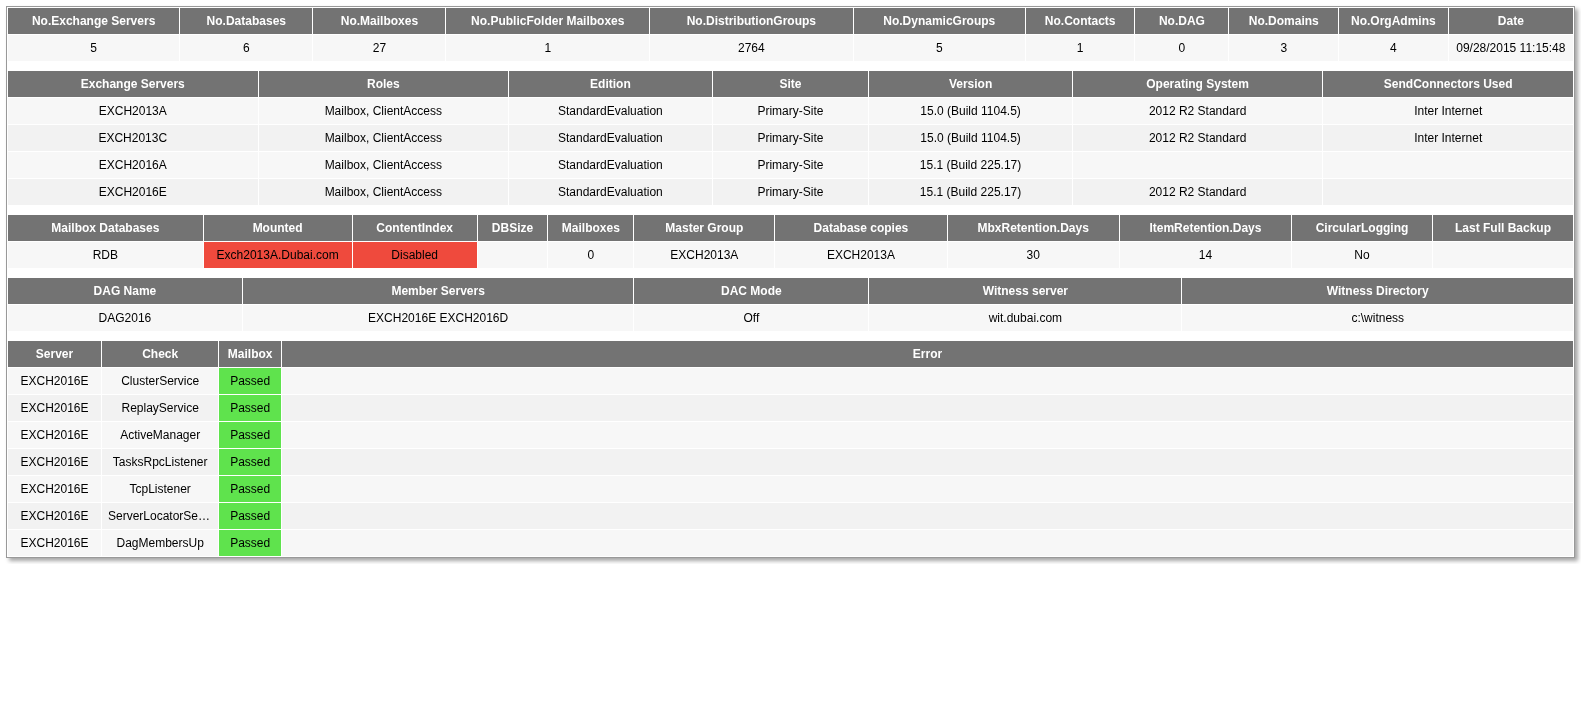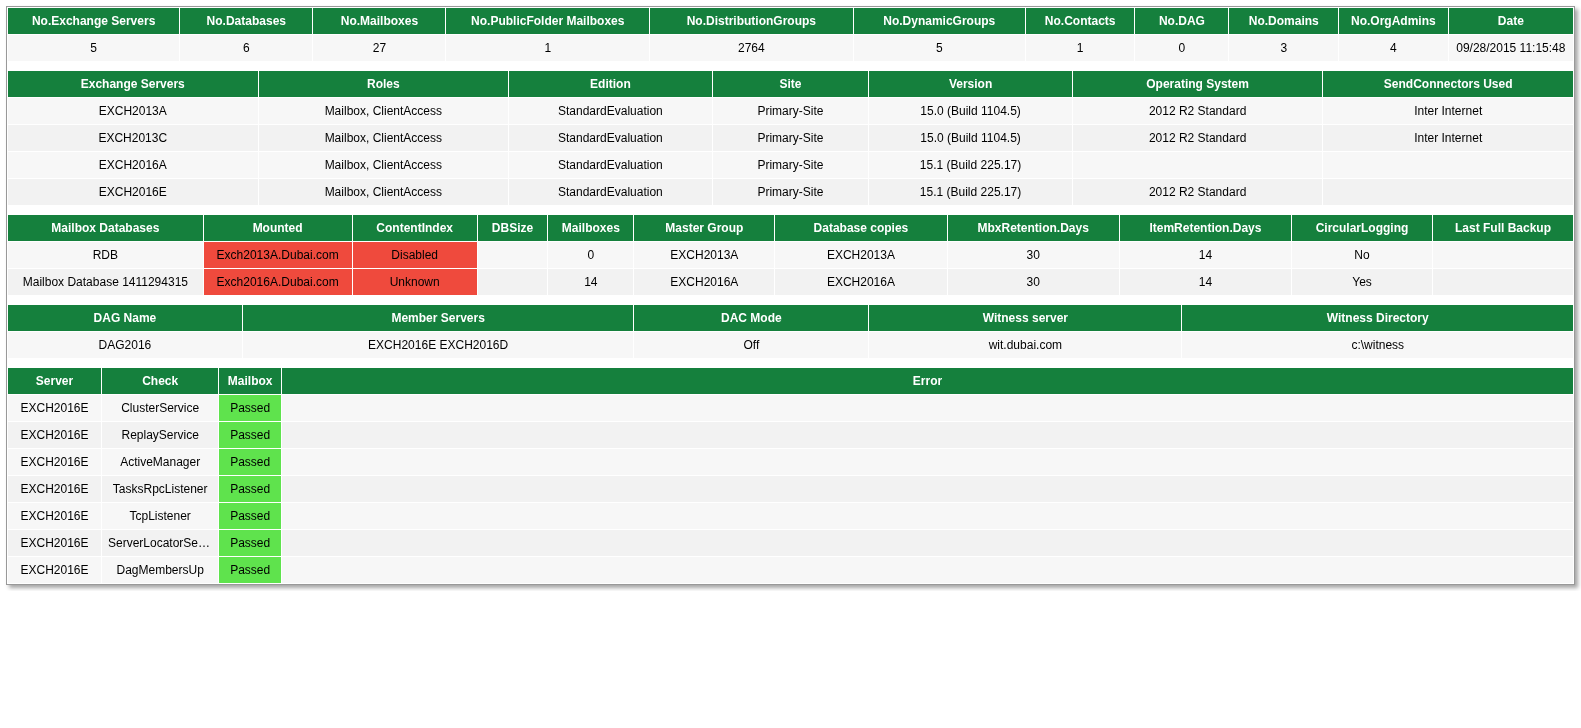--- a/index.html
+++ b/index.html
@@ -25,21 +25,21 @@
     border: 1px solid #fff;
     padding: 6px 6px;
     text-align: center;
     vertical-align: middle;
     font-size: 12px;
     overflow: hidden;
     white-space: nowrap;
     text-overflow: ellipsis;
   }
   th {
-    background: #15803d;
+    background: #737373;
     color: #fff;
     font-weight: 700;
   }
   tbody tr td {
     background: #f7f7f7;
   }
   tbody tr:nth-child(even) td { background:#f2f2f2; }
   tbody tr td.green { background:#5fe34d; color:#000; }
   tbody tr td.red   { background:#ef4a3d; color:#000; }
   
@@ -195,33 +195,20 @@
           <td class="red">Disabled</td>
           <td></td>
           <td>0</td>
           <td>EXCH2013A</td>
           <td>EXCH2013A</td>
           <td>30</td>
           <td>14</td>
           <td>No</td>
           <td></td>
         </tr>
-        <tr>
-          <td>Mailbox Database 1411294315</td>
-          <td class="red">Exch2016A.Dubai.com</td>
-          <td class="red">Unknown</td>
-          <td></td>
-          <td>14</td>
-          <td>EXCH2016A</td>
-          <td>EXCH2016A</td>
-          <td>30</td>
-          <td>14</td>
-          <td>Yes</td>
-          <td></td>
-        </tr>
       </tbody>
 </table>
 
 <table>
 <colgroup>
   <col style="width:15%">
         <col style="width:25%">
         <col style="width:15%">
   <col style="width:20%">
         <col style="width:25%">

